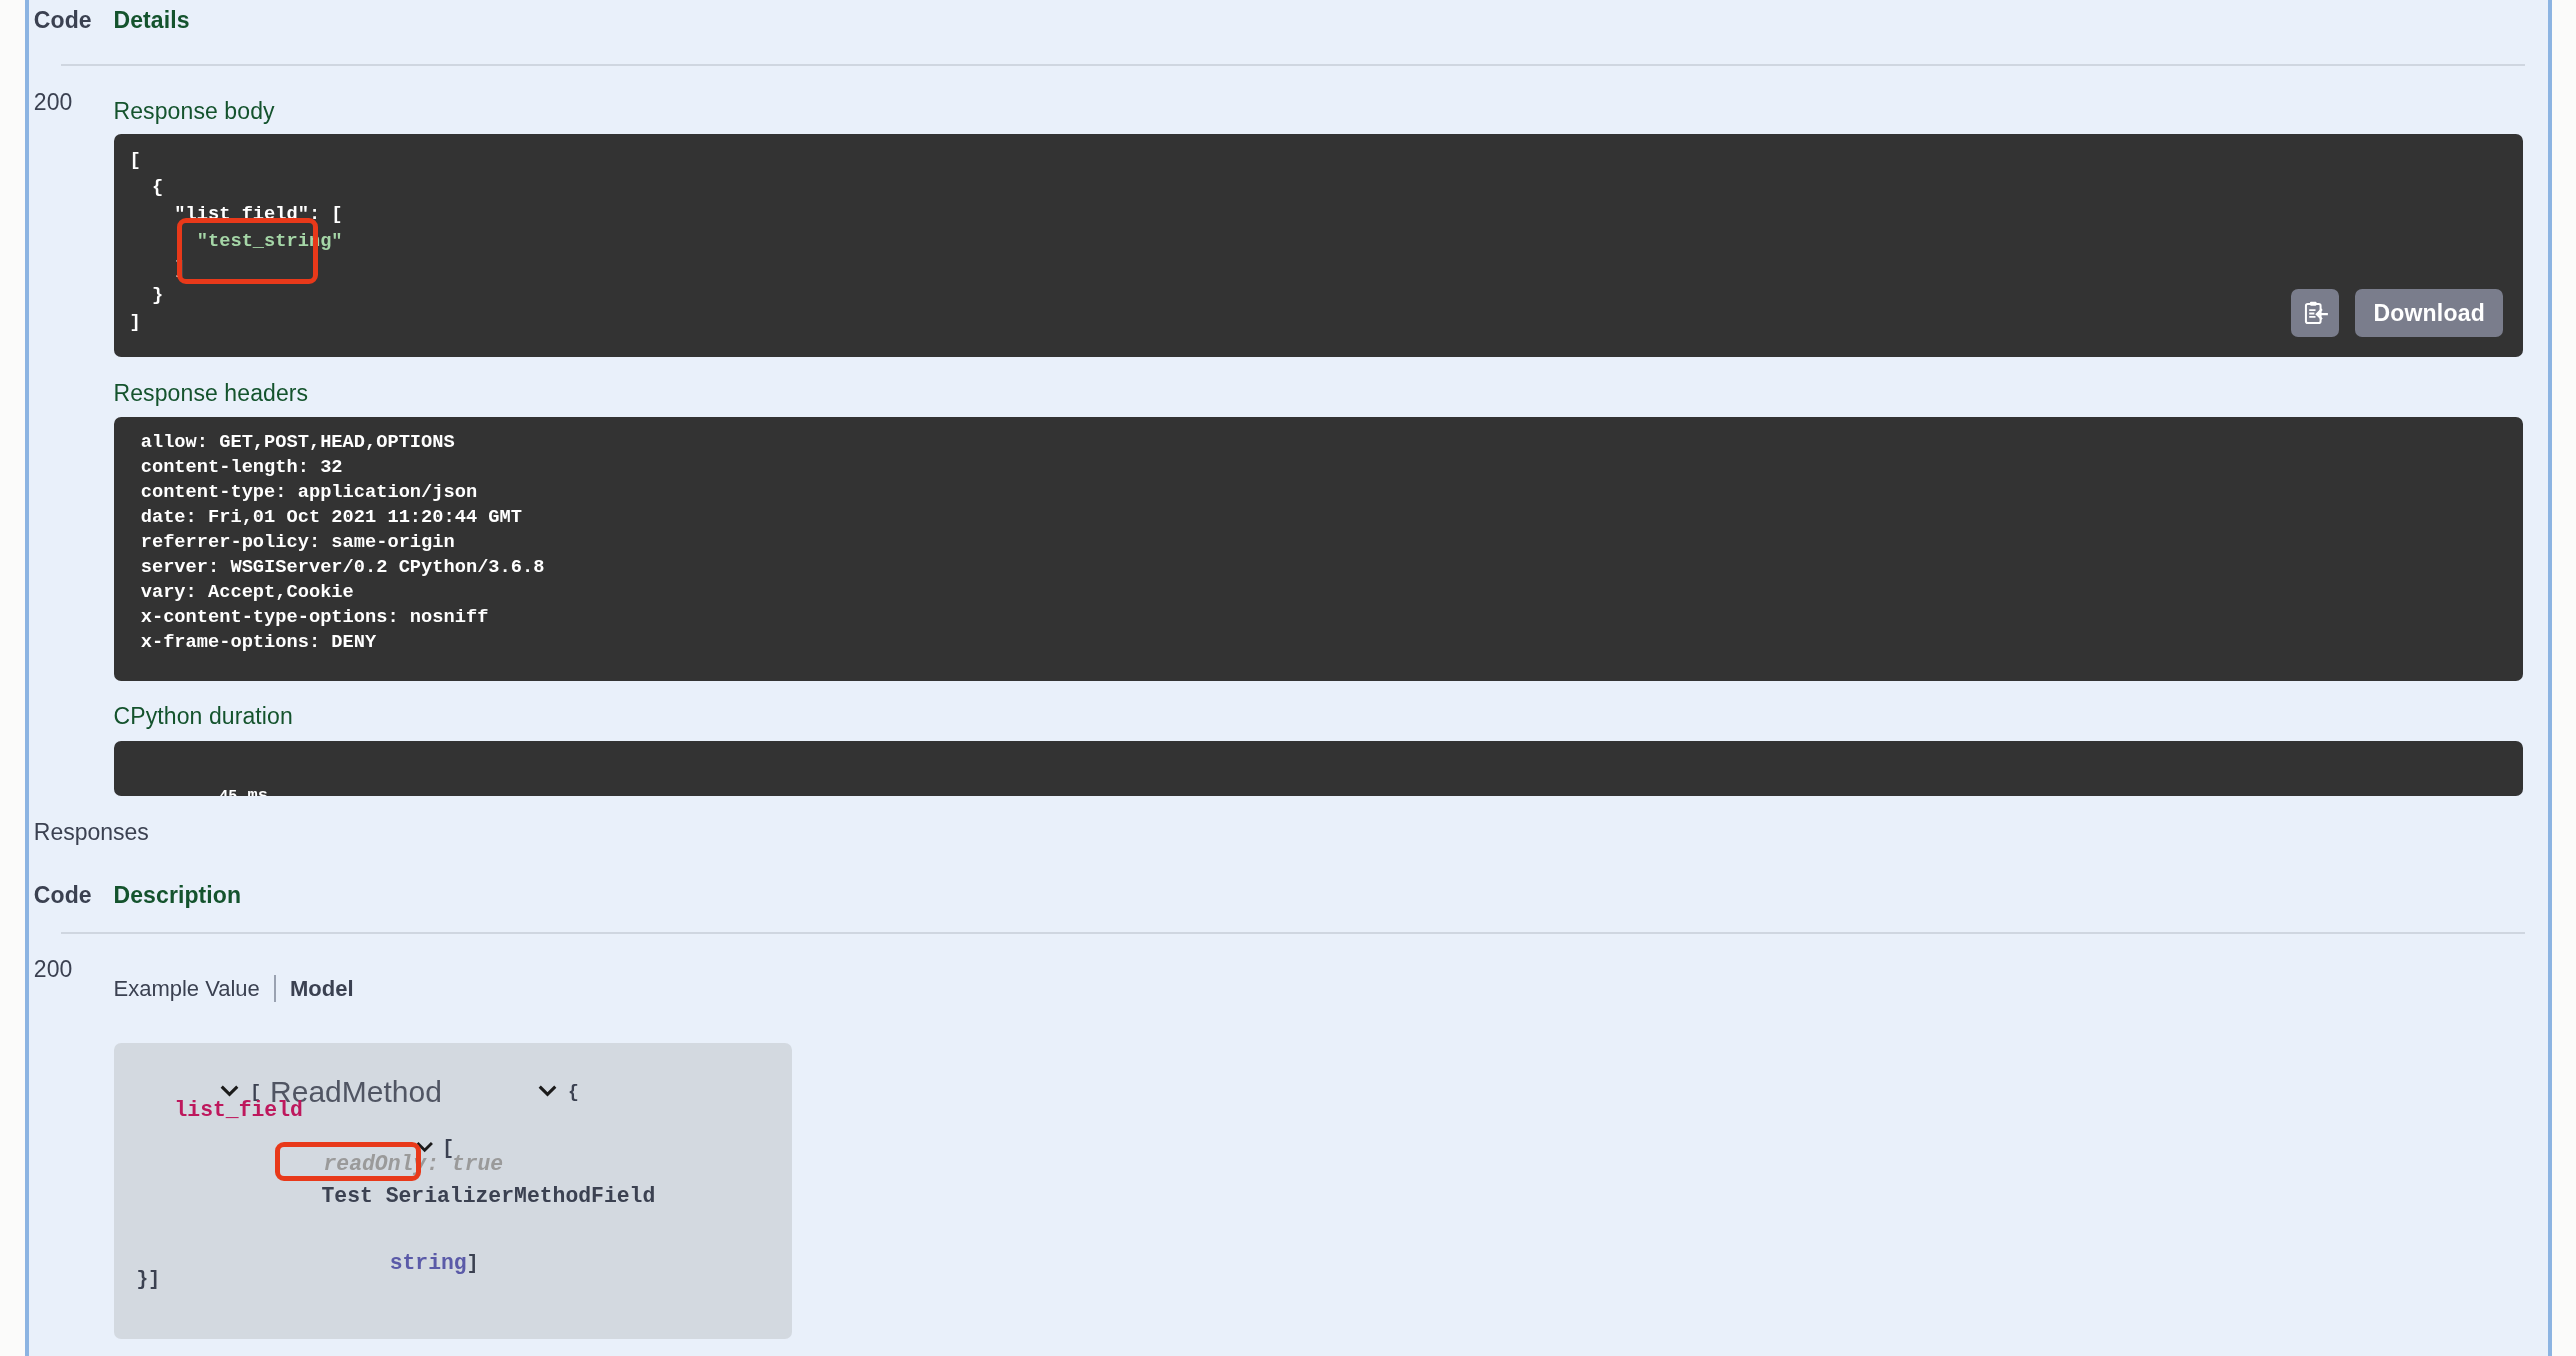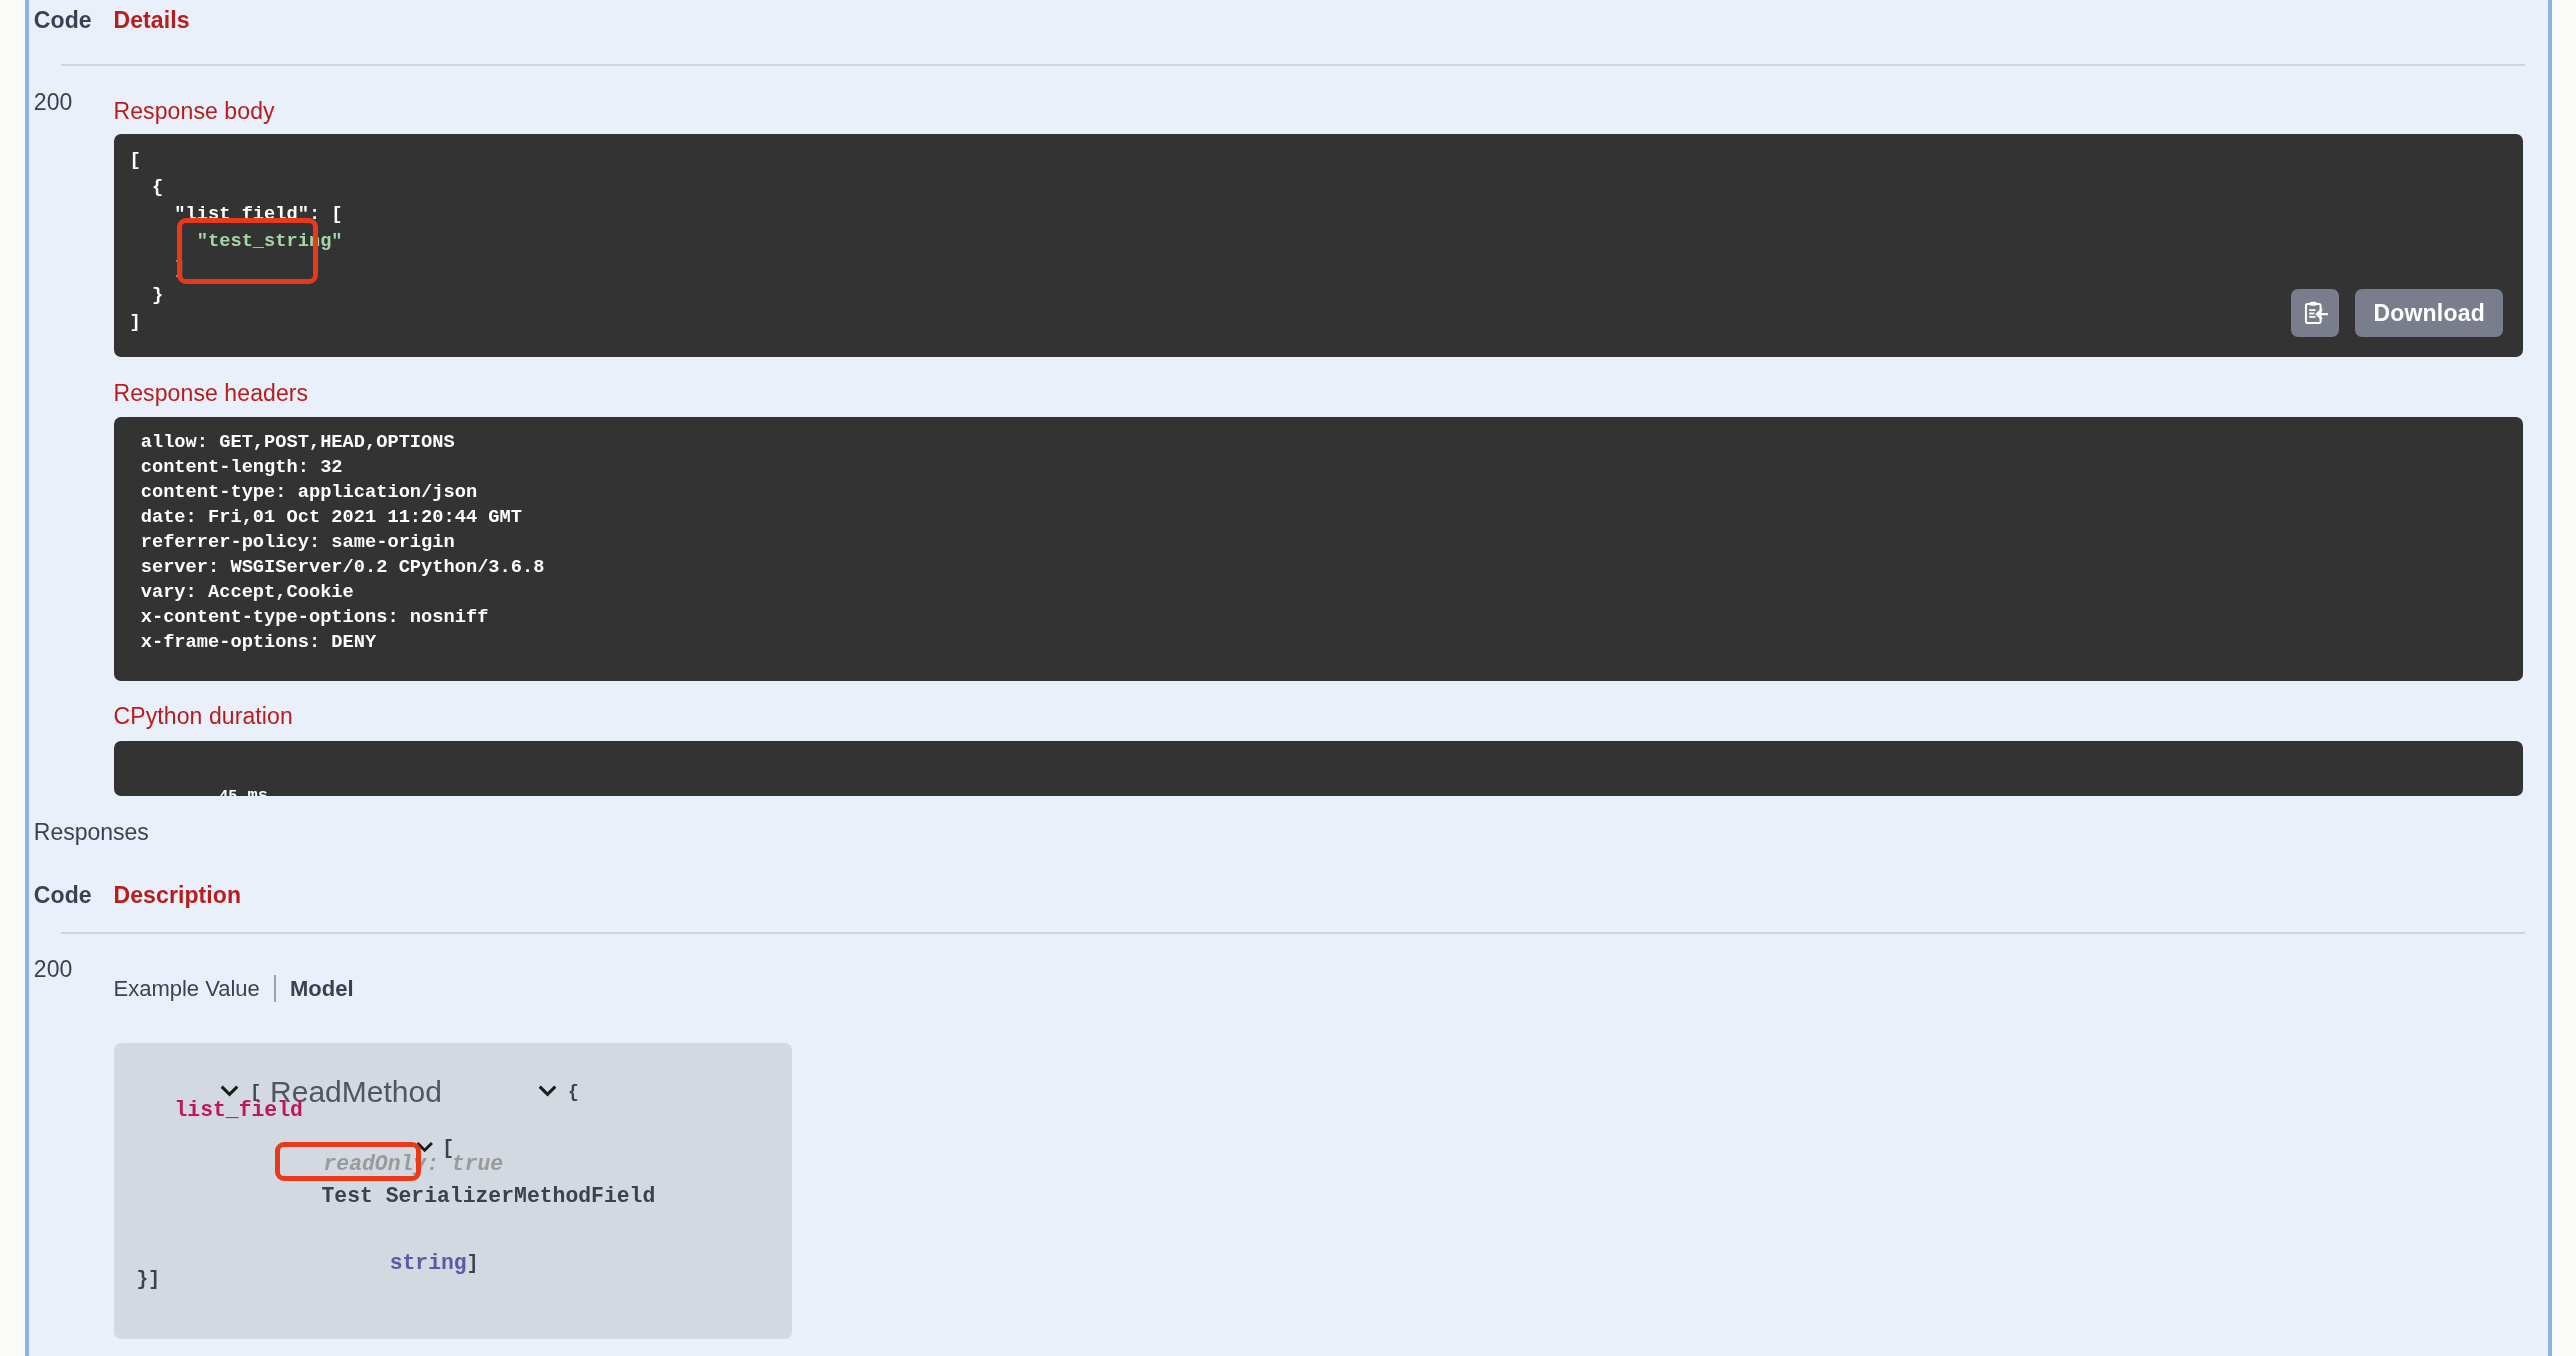--- a/index.html
+++ b/index.html
@@ -61,21 +61,21 @@
   .section-title {
     position: absolute;
     left: 5.3px;
     color: #3b4151;
     font-size: 23px;
     font-weight: 400;
   }
 
   .sub-label {
     position: absolute;
-    color: #b91c1c;
+    color: #14532d;
     font-size: 23px;
     font-weight: 400;
     letter-spacing: 0.1px;
   }
 
   
   .codeblock {
     position: absolute;
     background: #333333;
     border-radius: 7.1px;

